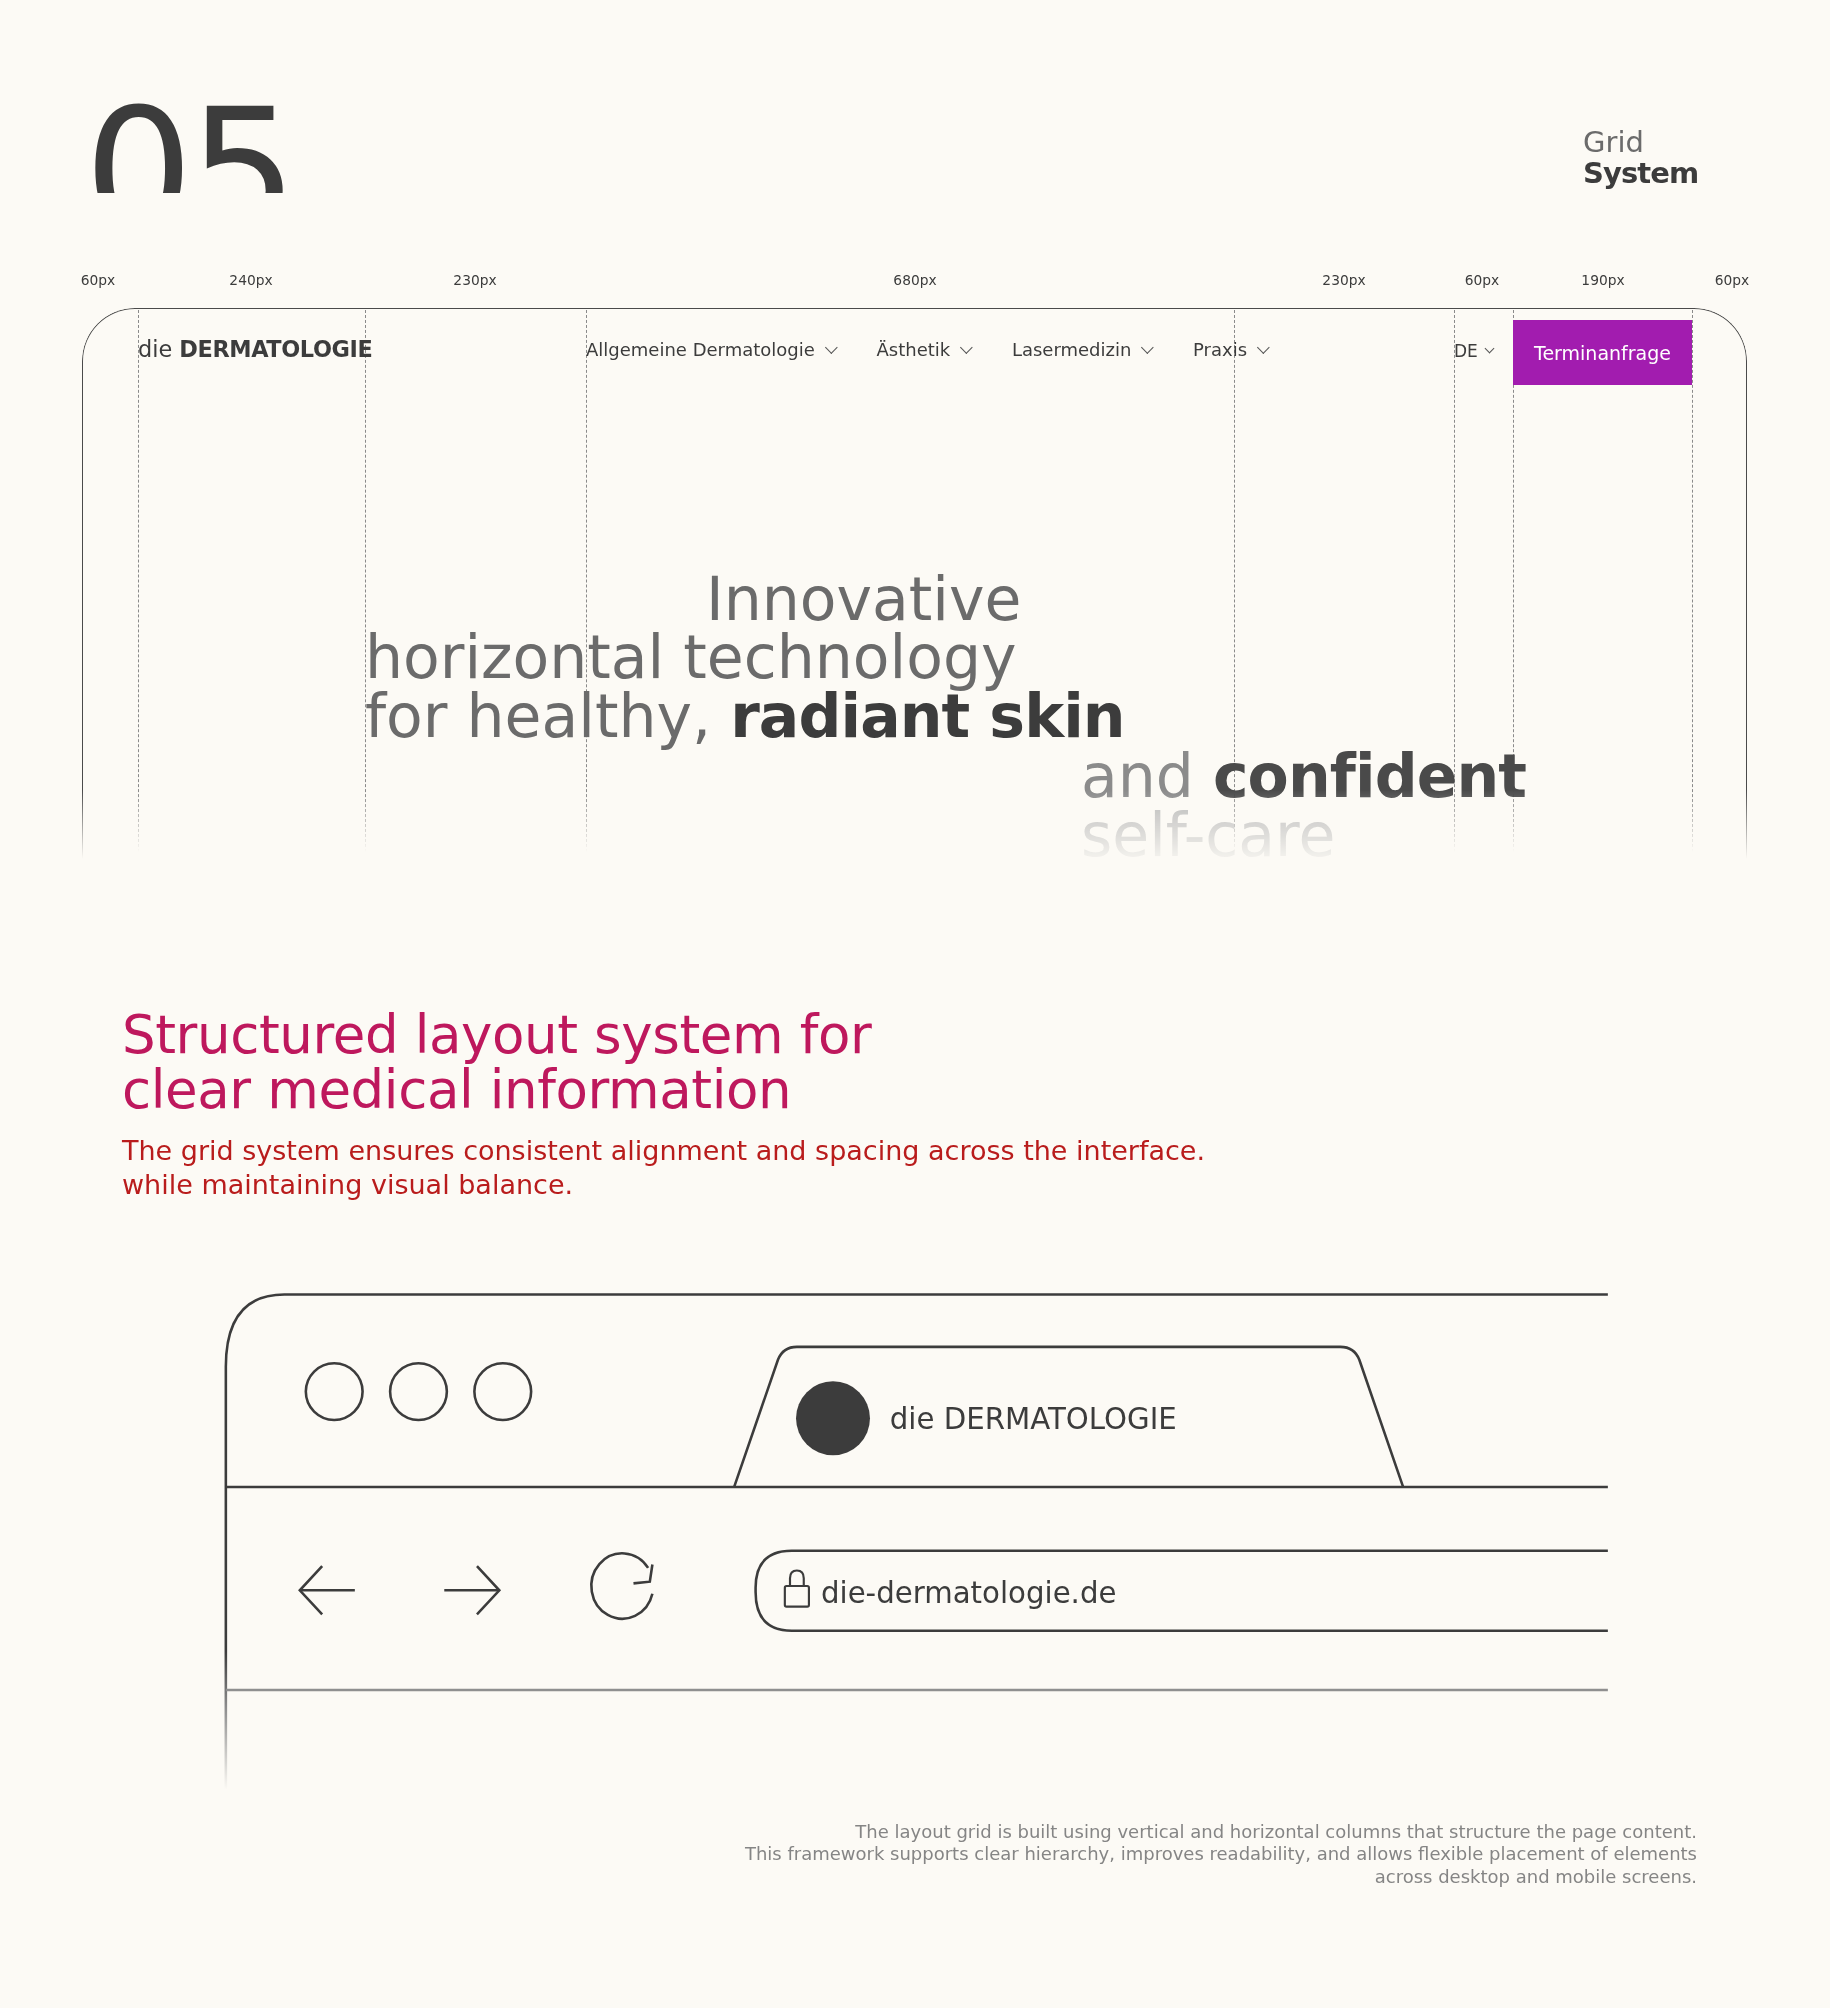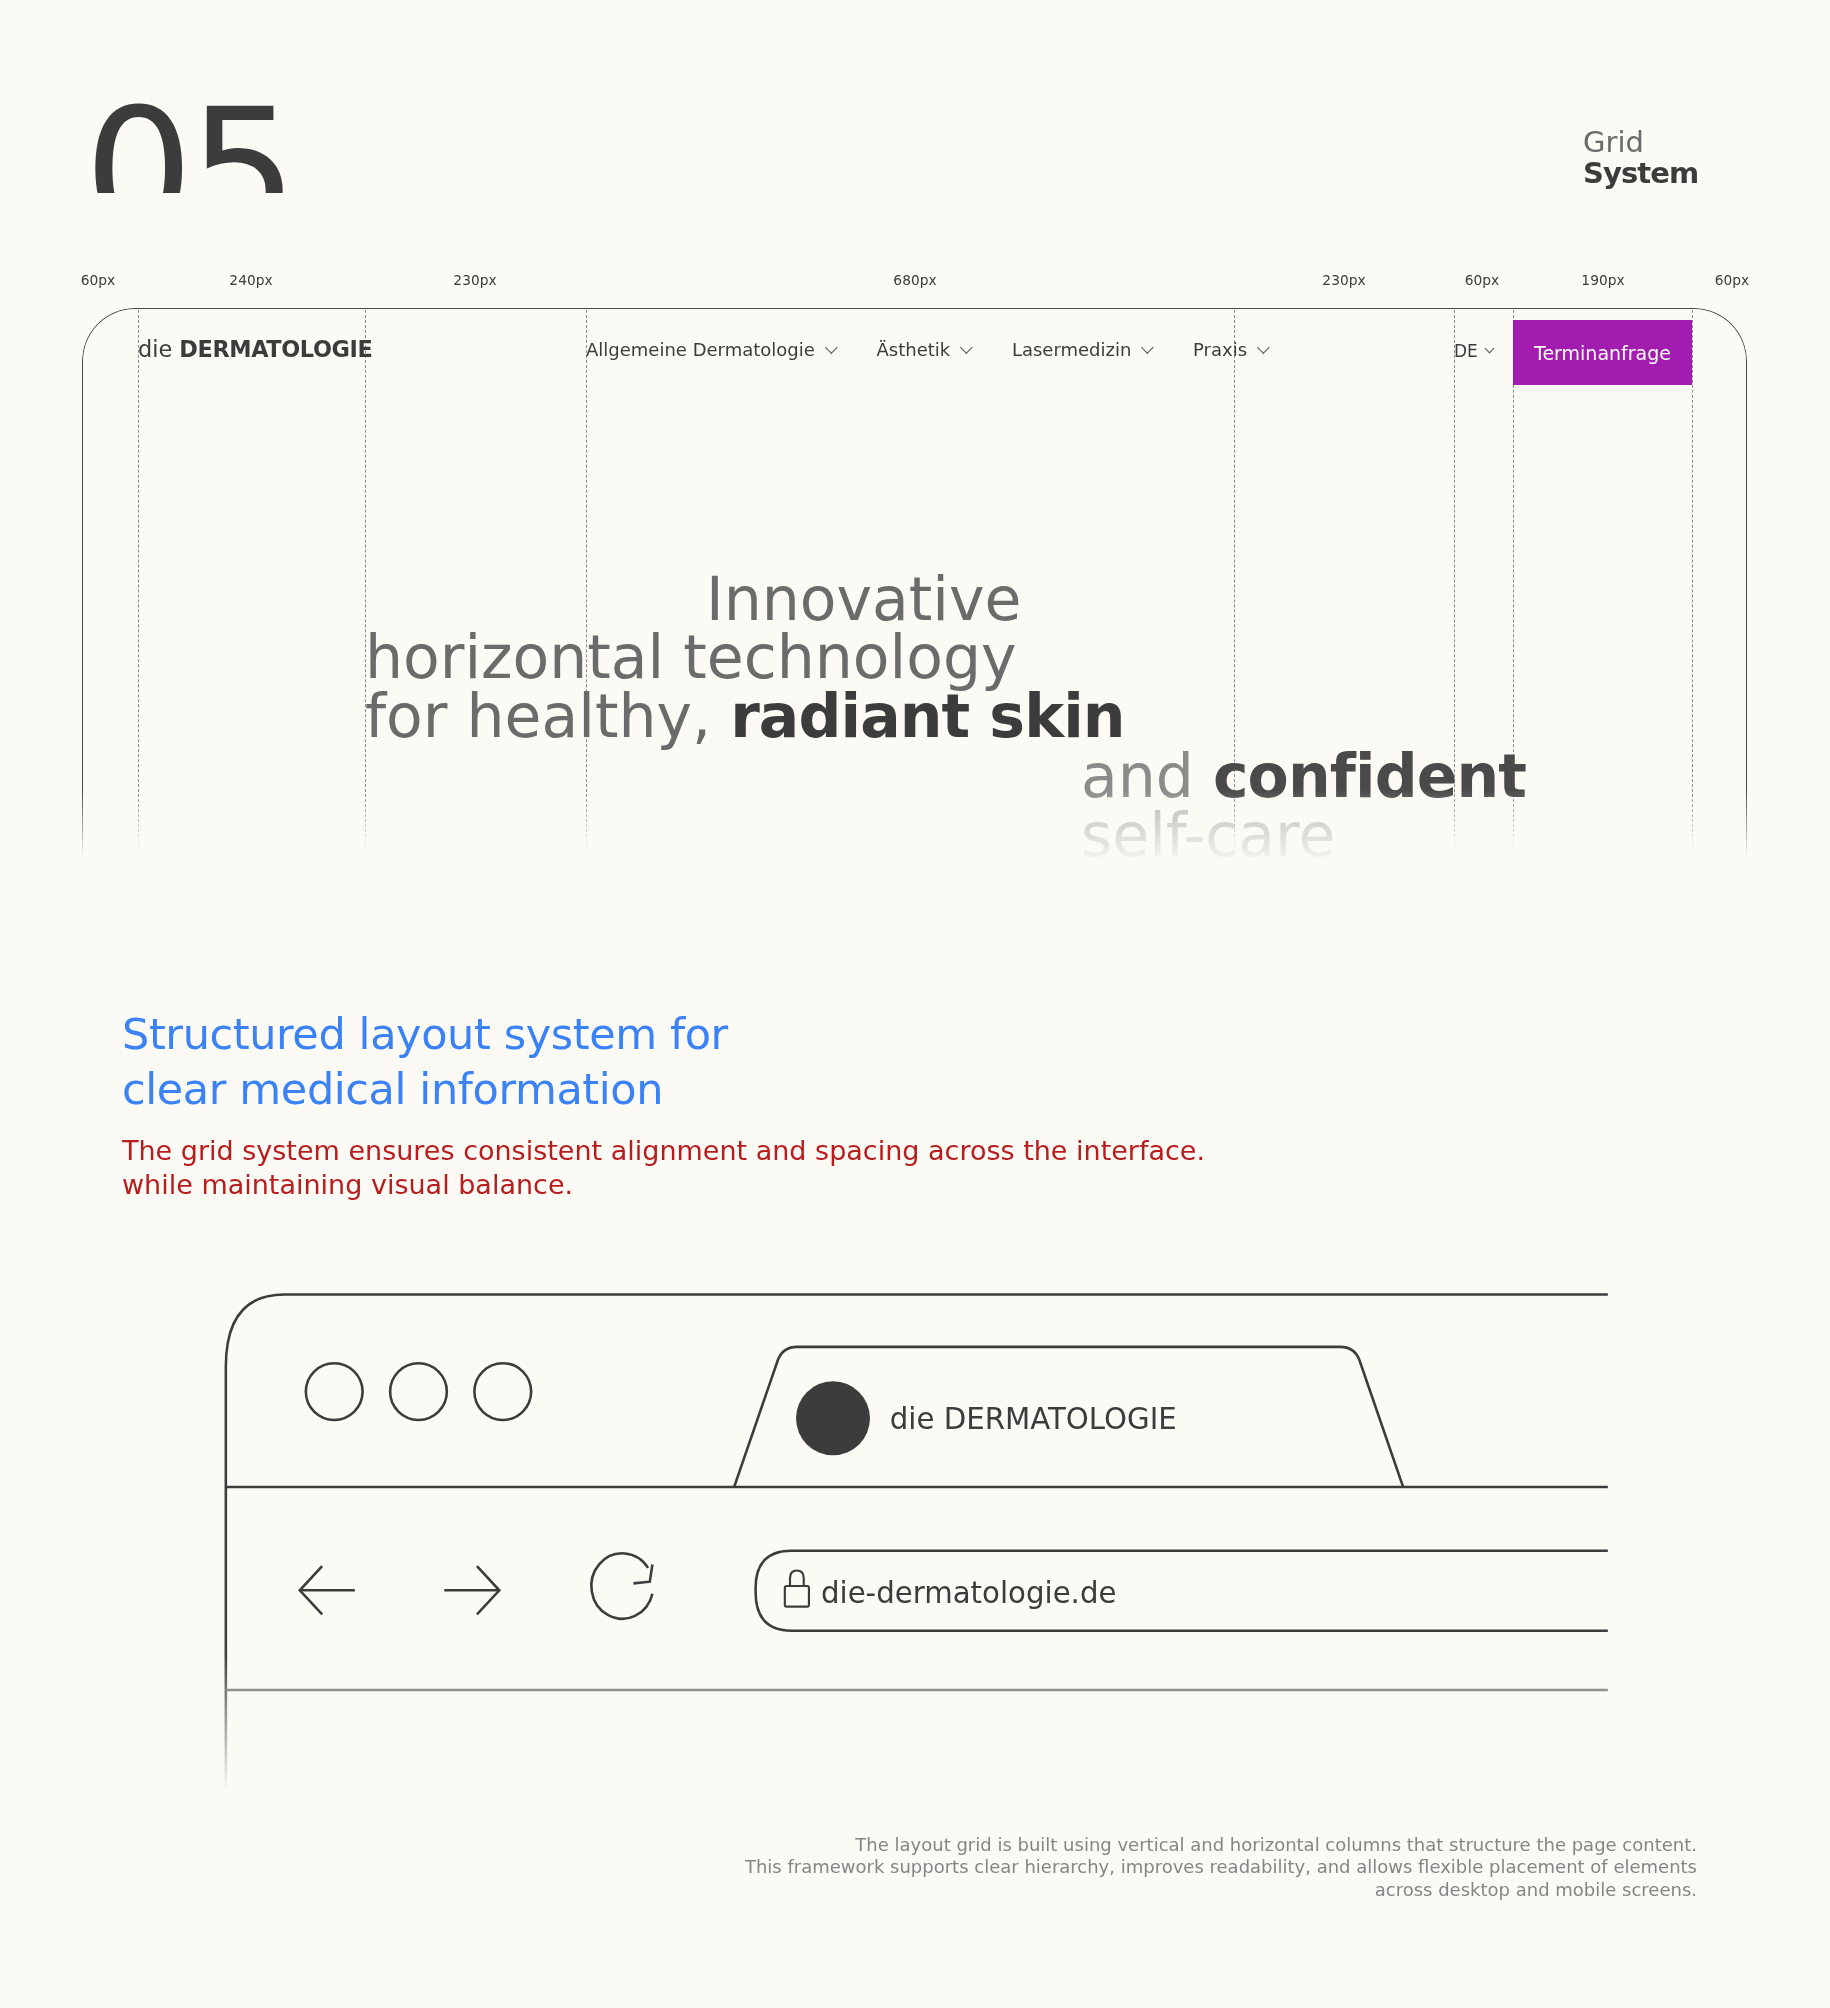--- a/index.html
+++ b/index.html
@@ -49,25 +49,25 @@
   .hero { font-size:60px; line-height:59px; color:#6b6b6b; white-space:nowrap; }
   .hero b { color:#3c3c3c; font-weight:700; letter-spacing:-0.9px; }
   .hero2 {
     -webkit-mask-image:linear-gradient(to bottom, #000 0, #000 43px, rgba(0,0,0,0.35) 95px, transparent 120px);
             mask-image:linear-gradient(to bottom, #000 0, #000 43px, rgba(0,0,0,0.35) 95px, transparent 120px);
   }
   .hero2 .l1 { color:#8b8b8b; }
   .hero2 .l1 b { color:#4a4a4a; }
   .hero2 .l2 { color:#b8b8b8; }
 
-  .heading { left:122px; top:1007px; font-size:43px; line-height:55px; color:#3b82f6; font-weight:400; letter-spacing:-0.4px; }
+  .heading { left:122px; top:1007px; font-size:53px; line-height:55px; color:#be185d; font-weight:400; letter-spacing:-0.4px; }
   .para { left:122px; top:1134px; font-size:27px; line-height:34px; color:#b91c1c; }
 
   .mock { left:222px; top:1291px; }
-  .caption { right:134px; top:1821px; font-size:18px; line-height:22.4px; color:#858585; text-align:right;margin-top:13px; }
+  .caption { right:134px; top:1821px; font-size:18px; line-height:22.4px; color:#858585; text-align:right; }
 </style>
 </head>
 <body>
 
 <div class="abs big-num">
   <span>05</span>
 </div>
 <div class="abs title-block">
   <div class="t1">Grid</div>
   <div class="t2">System</div>

